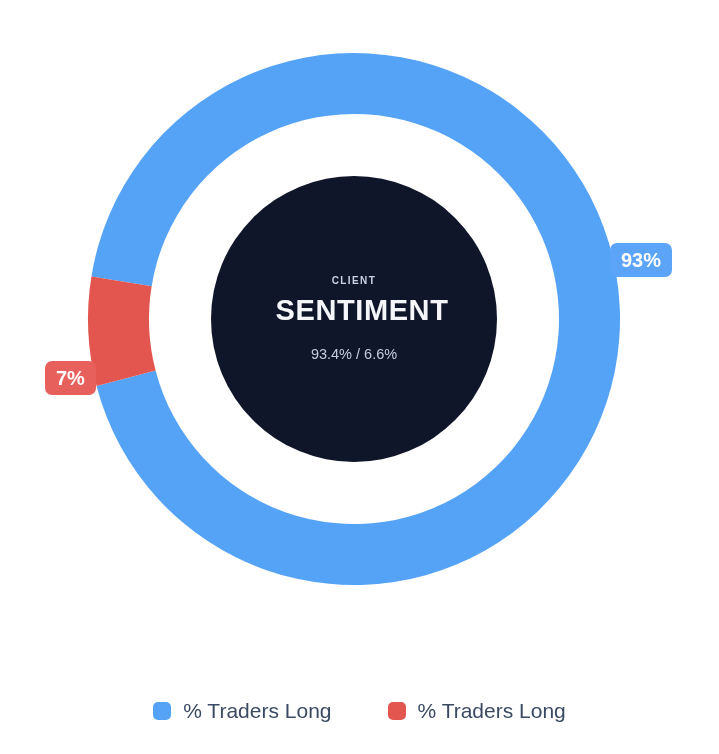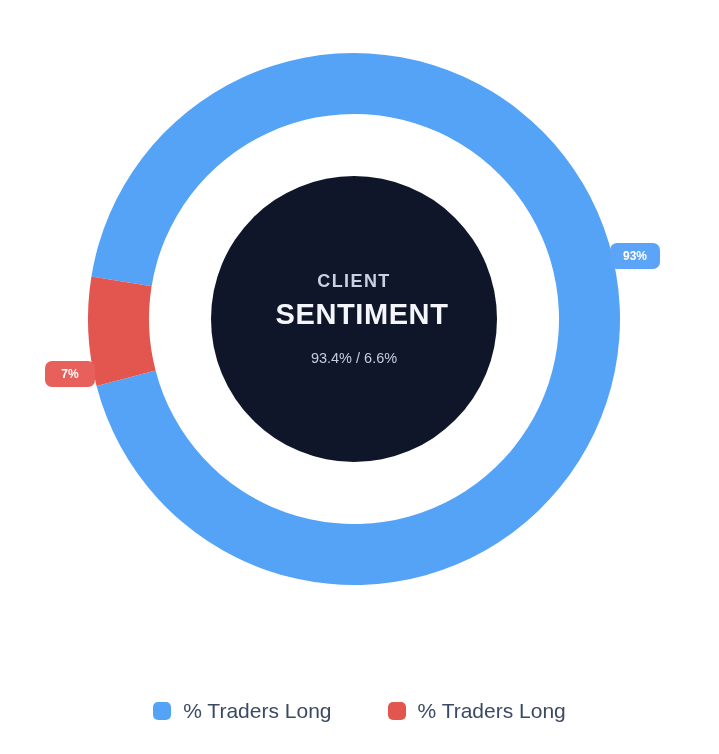--- a/index.html
+++ b/index.html
@@ -46,21 +46,21 @@
     top: 176px;
     width: 286px;
     height: 286px;
     display: flex;
     flex-direction: column;
     align-items: center;
     justify-content: center;
     pointer-events: none;
   }
   .hub-eyebrow {
-    font-size: 18px;
+    font-size: 10px;
     letter-spacing: 1.4px;
     font-weight: 600;
     color: #c9d2e3;
     line-height: 1;
     margin-bottom: 10px;
   }
   .hub-title {
     font-size: 29px;
     font-weight: 700;
     letter-spacing: 0.6px;
@@ -72,28 +72,28 @@
   .hub-split {
     font-size: 14.5px;
     font-weight: 400;
     color: #c3cddf;
     line-height: 1;
   }
 
   
   .badge {
     position: absolute;
-    height: 26px;
+    height: 34px;
     min-width: 50px;
     border-radius: 7px;
     display: flex;
     align-items: center;
     justify-content: center;
     color: #ffffff;
-    font-size: 12px;
+    font-size: 20px;
     font-weight: 700;
     box-sizing: border-box;
     padding: 0 11px;
   }
   .badge-long {
     left: 610px;
     top: 243px;
     background: #5ba4f7;
   }
   .badge-short {

